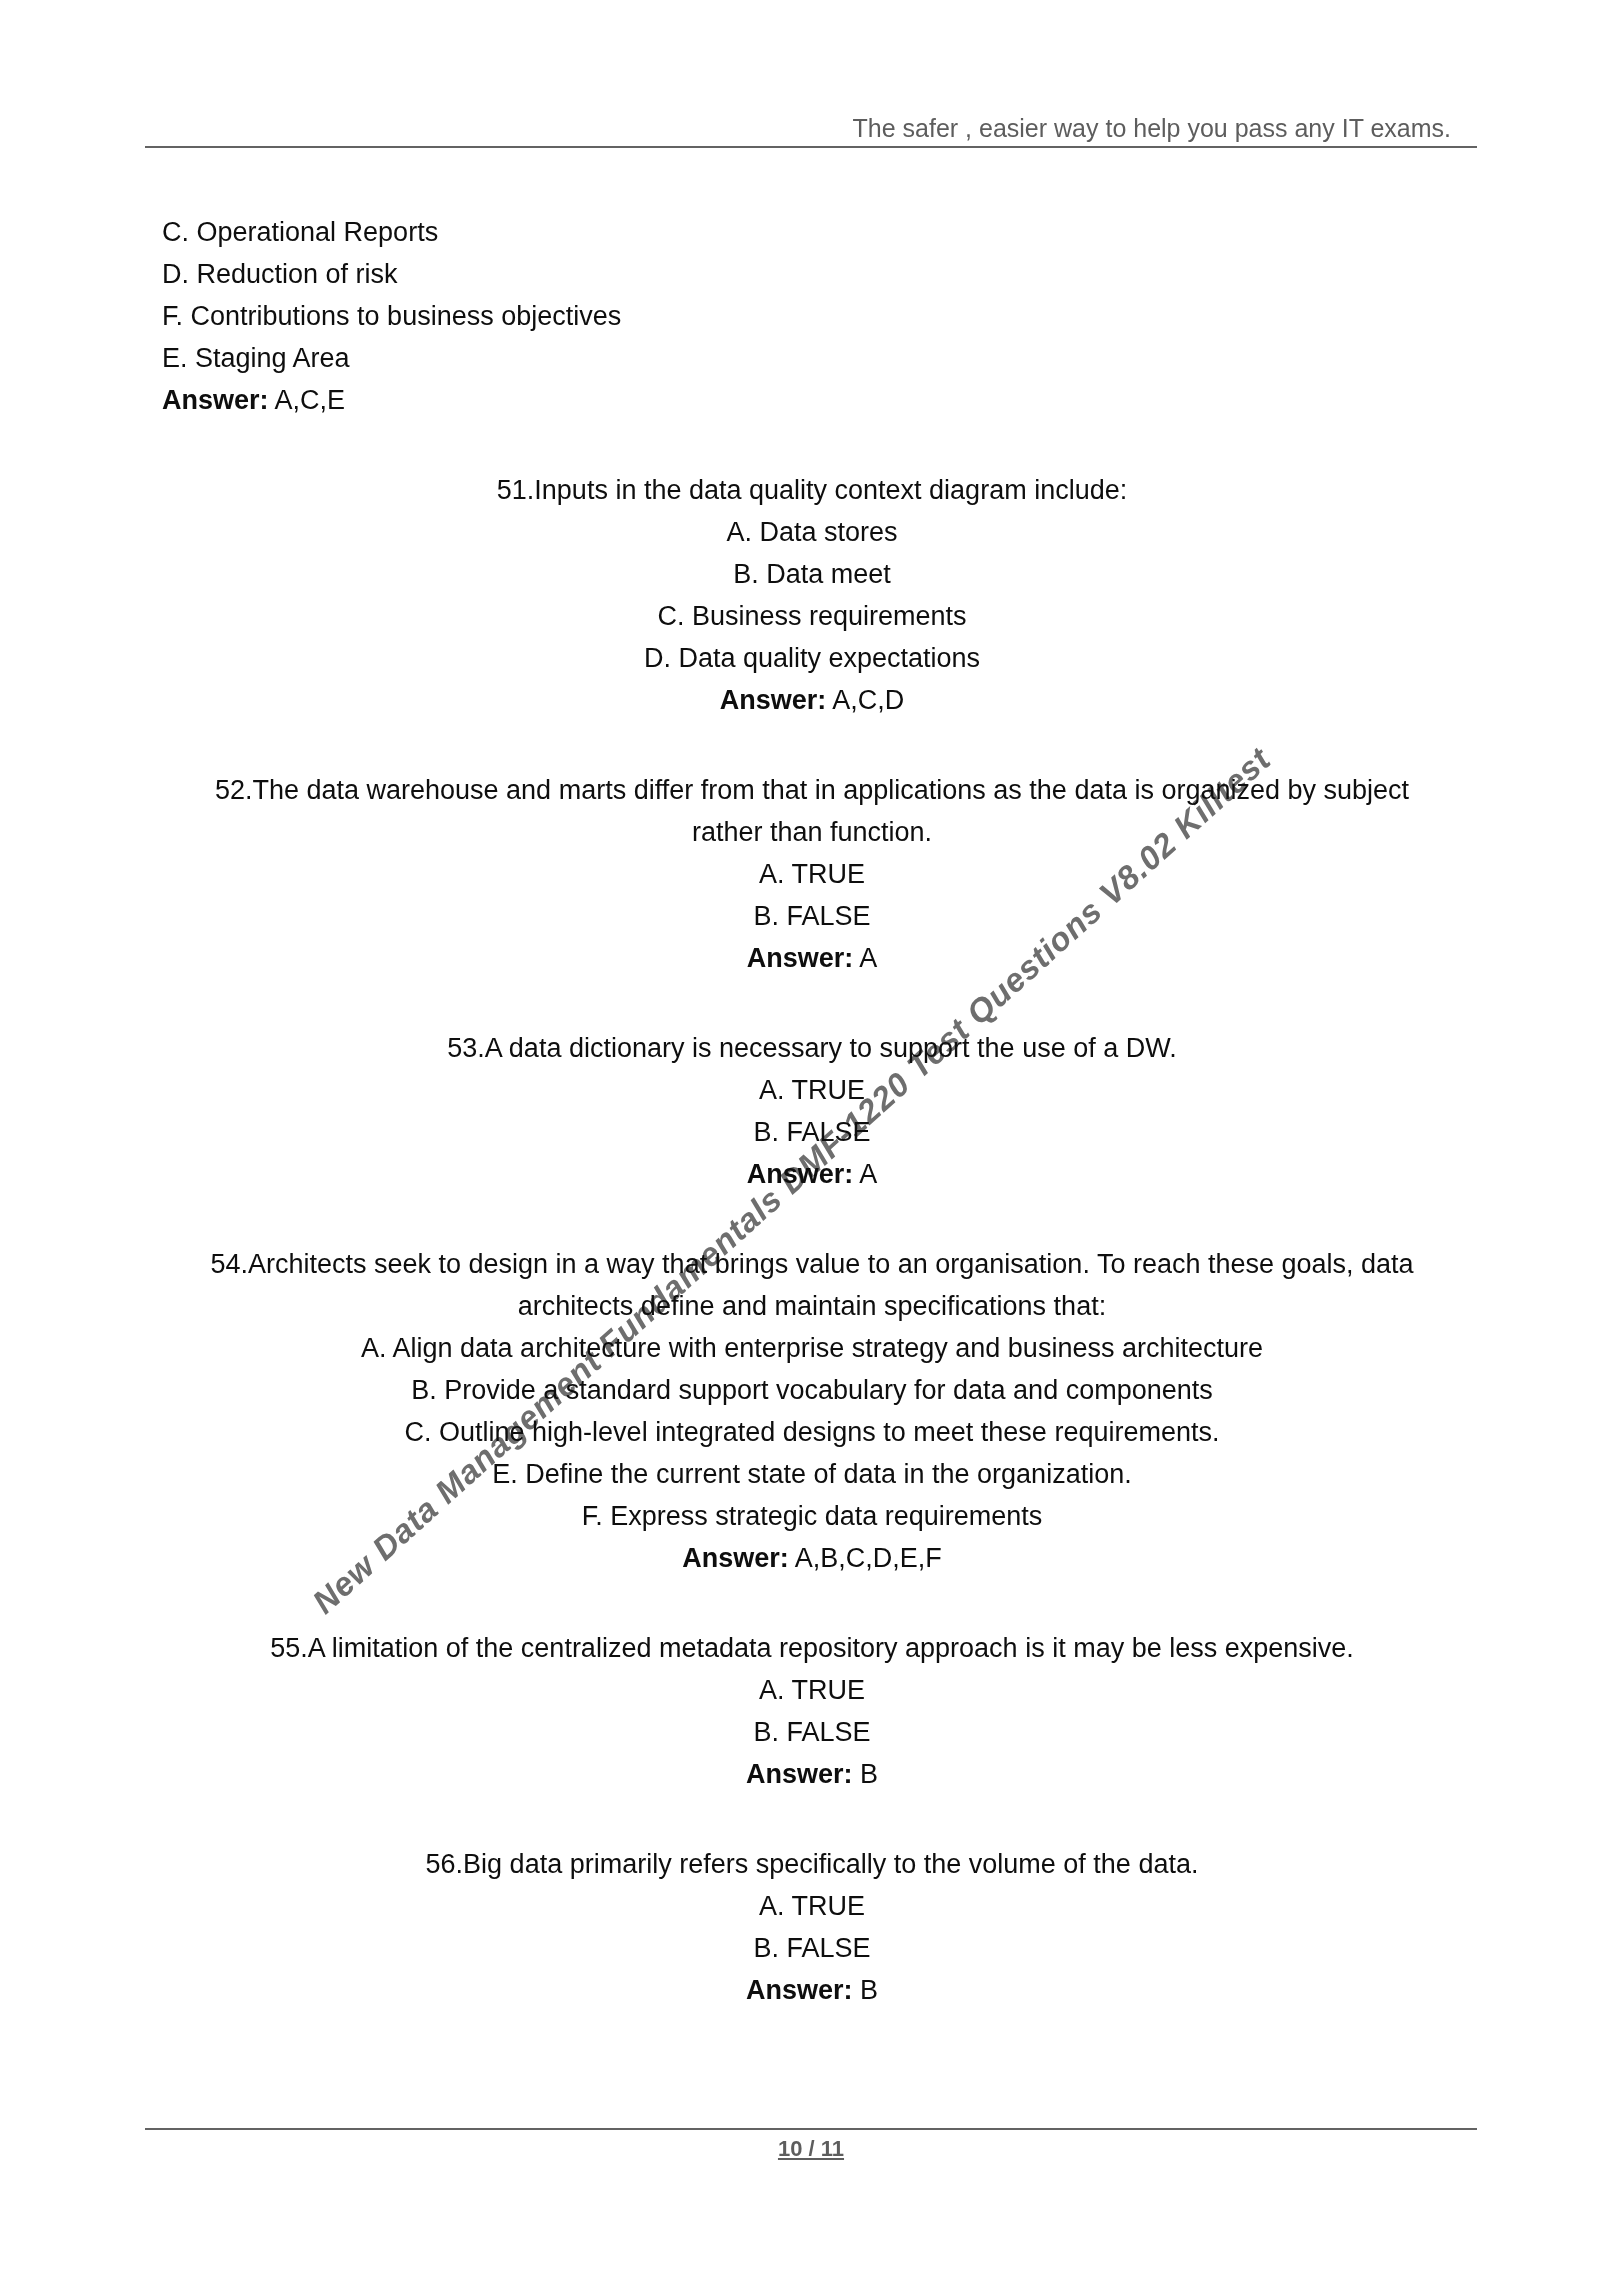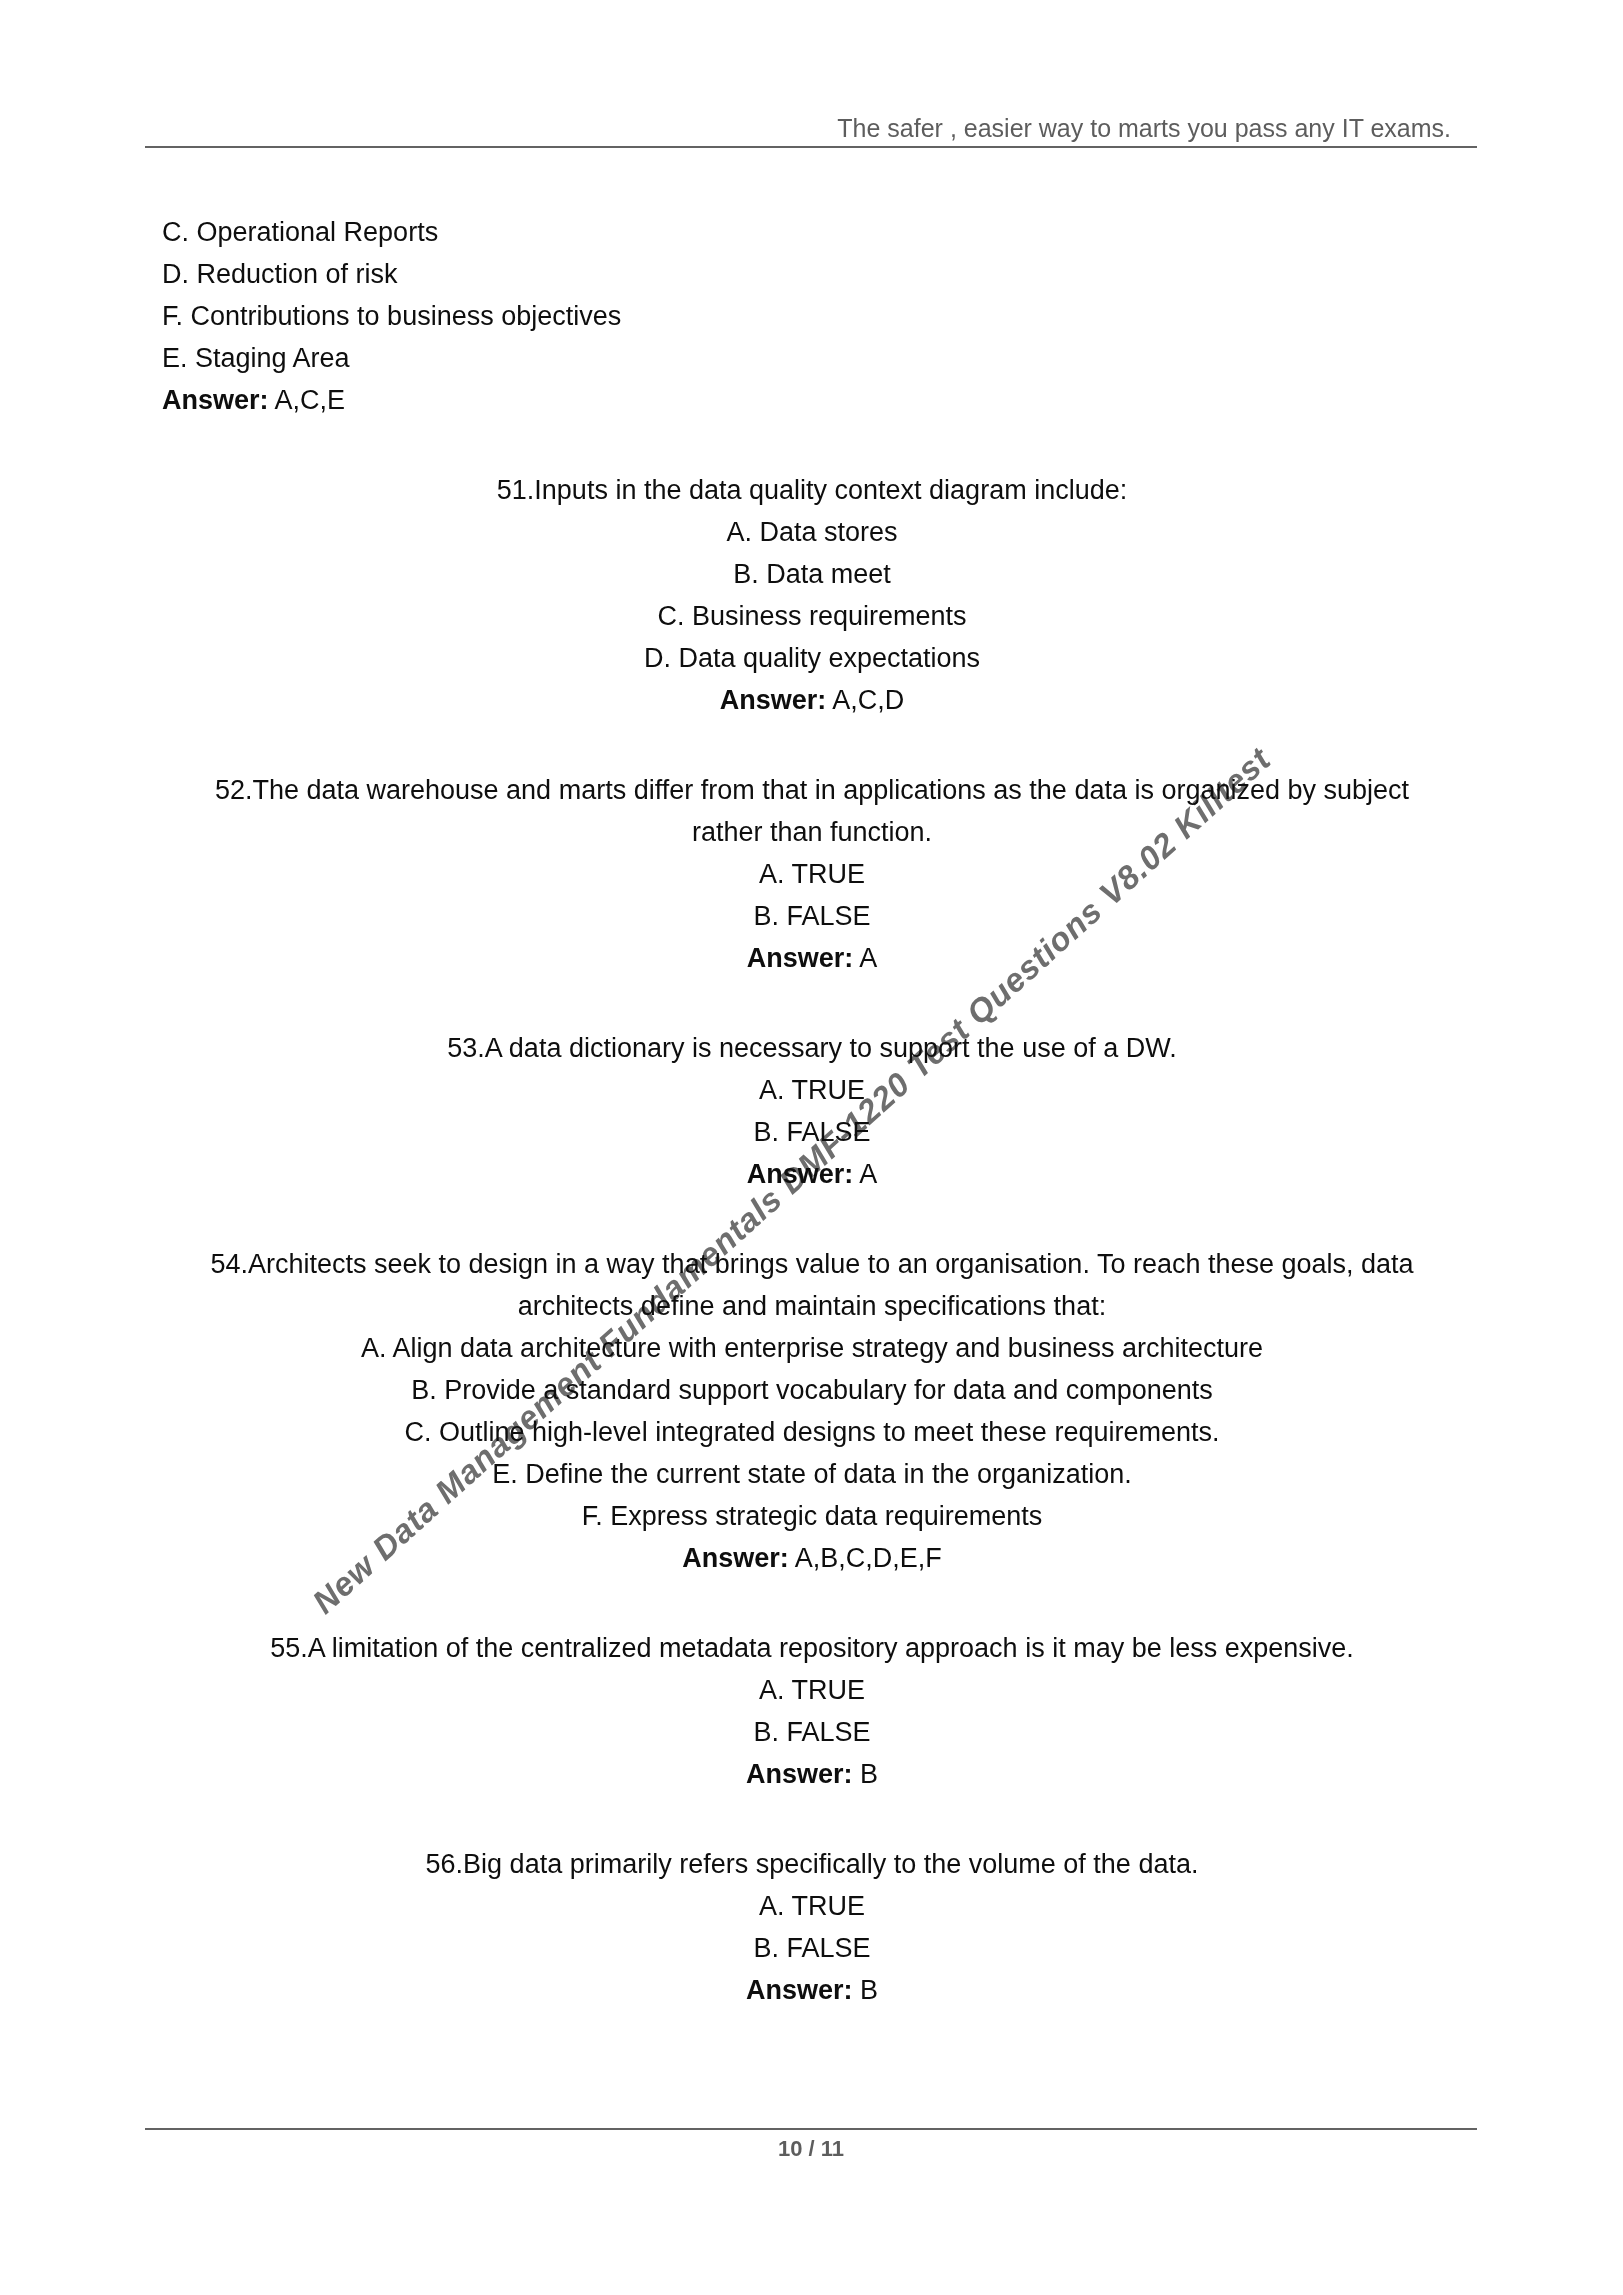--- a/index.html
+++ b/index.html
@@ -55,27 +55,28 @@
   .line { line-height: 42px; white-space: nowrap; }
   .answer-label { font-weight: 700; }
 
   .footer-page {
     position: absolute;
     top: 2135px; left: 145px; width: 1332px;
     text-align: center;
     font-size: 22px; line-height: 27px;
     font-weight: 700;
     color: #5d5d5d;
+    text-decoration: underline;
   }
 </style>
 </head>
 <body>
 
 <div class="page">
-  <div class="header-tagline">The safer , easier way to marts you pass any IT exams.</div>
+  <div class="header-tagline">The safer , easier way to help you pass any IT exams.</div>
 
   <div class="rule header-rule"></div>
 
   <div class="watermark">New Data Management Fundamentals DMF-1220 Test Questions V8.02 Killtest</div>
 
   <main class="content" id="content">
       <section class="q-block">
         <div class="line">C. Operational Reports</div>
         <div class="line">D. Reduction of risk</div>
         <div class="line">F. Contributions to business objectives</div>

